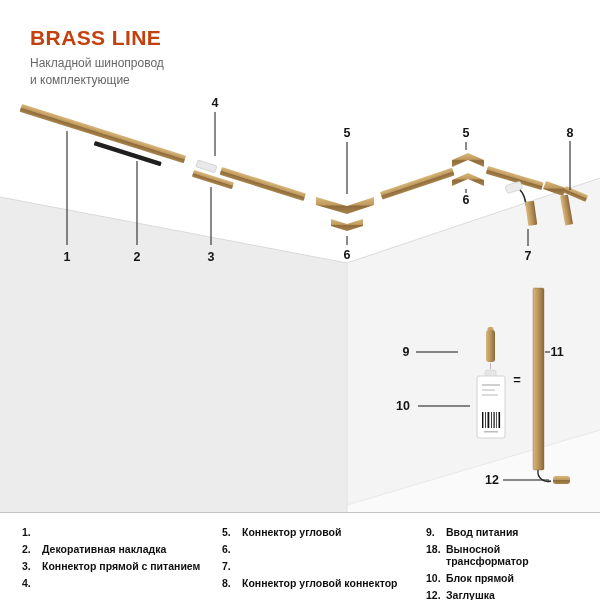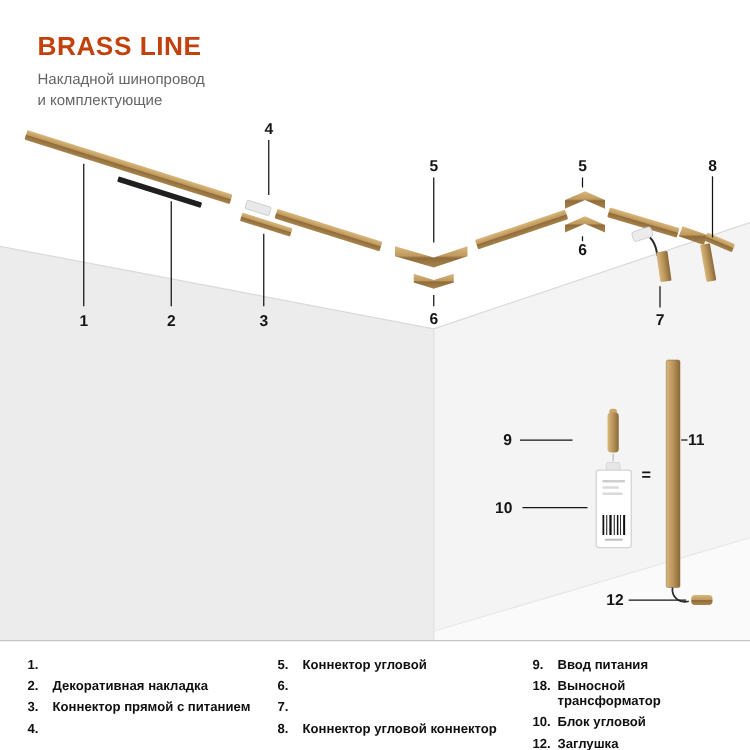--- a/index.html
+++ b/index.html
@@ -193,20 +193,20 @@
     <div class="legend-item">
       <span class="legend-num">9.</span>
       <span class="legend-label">Ввод питания</span>
     </div>
     <div class="legend-item">
       <span class="legend-num">18.</span>
       <span class="legend-label">Выносной трансформатор</span>
     </div>
     <div class="legend-item">
       <span class="legend-num">10.</span>
-      <span class="legend-label">Блок угловой</span>
+      <span class="legend-label">Блок прямой</span>
     </div>
     <div class="legend-item">
       <span class="legend-num">12.</span>
       <span class="legend-label">Заглушка</span>
     </div>
   </div>
 </footer>
 
 </body></html>

